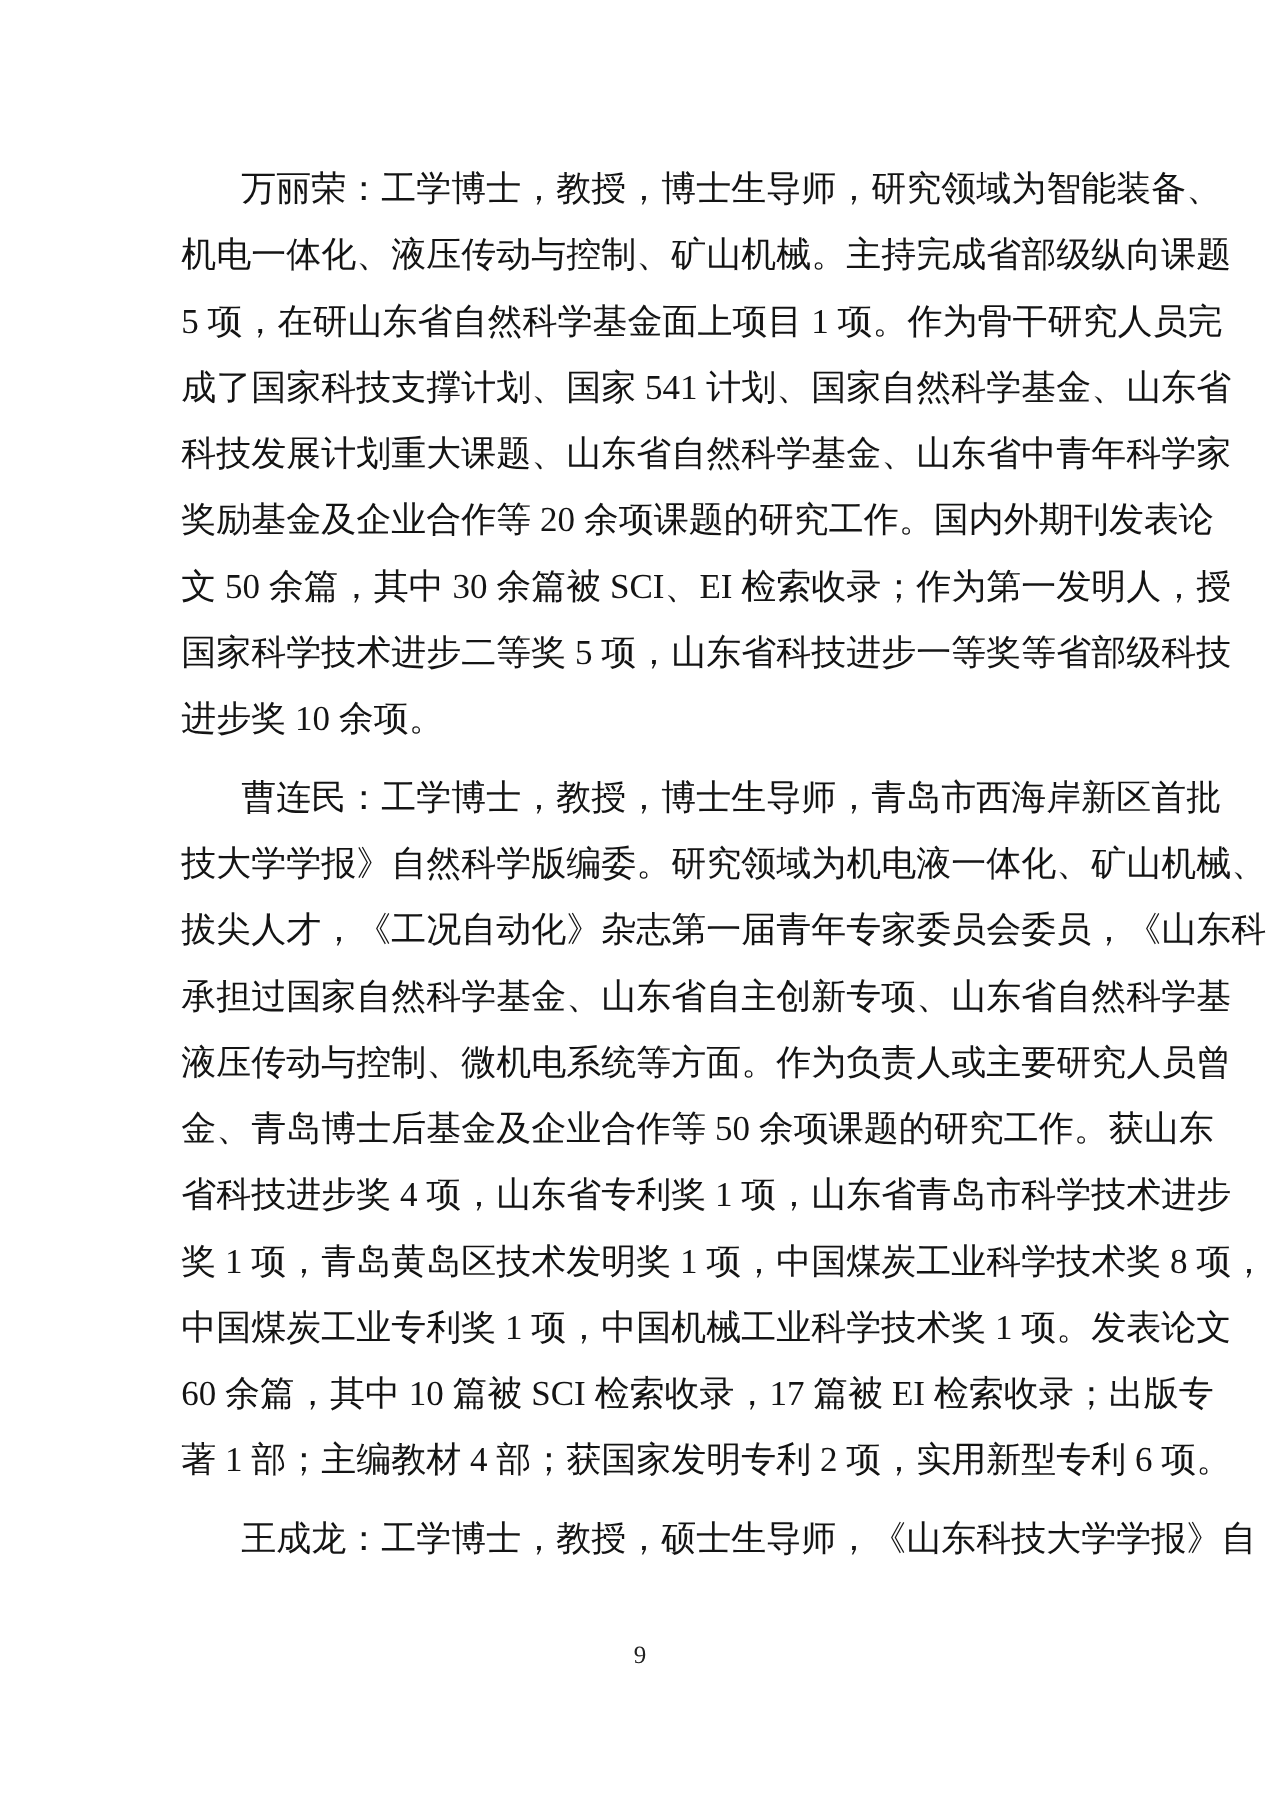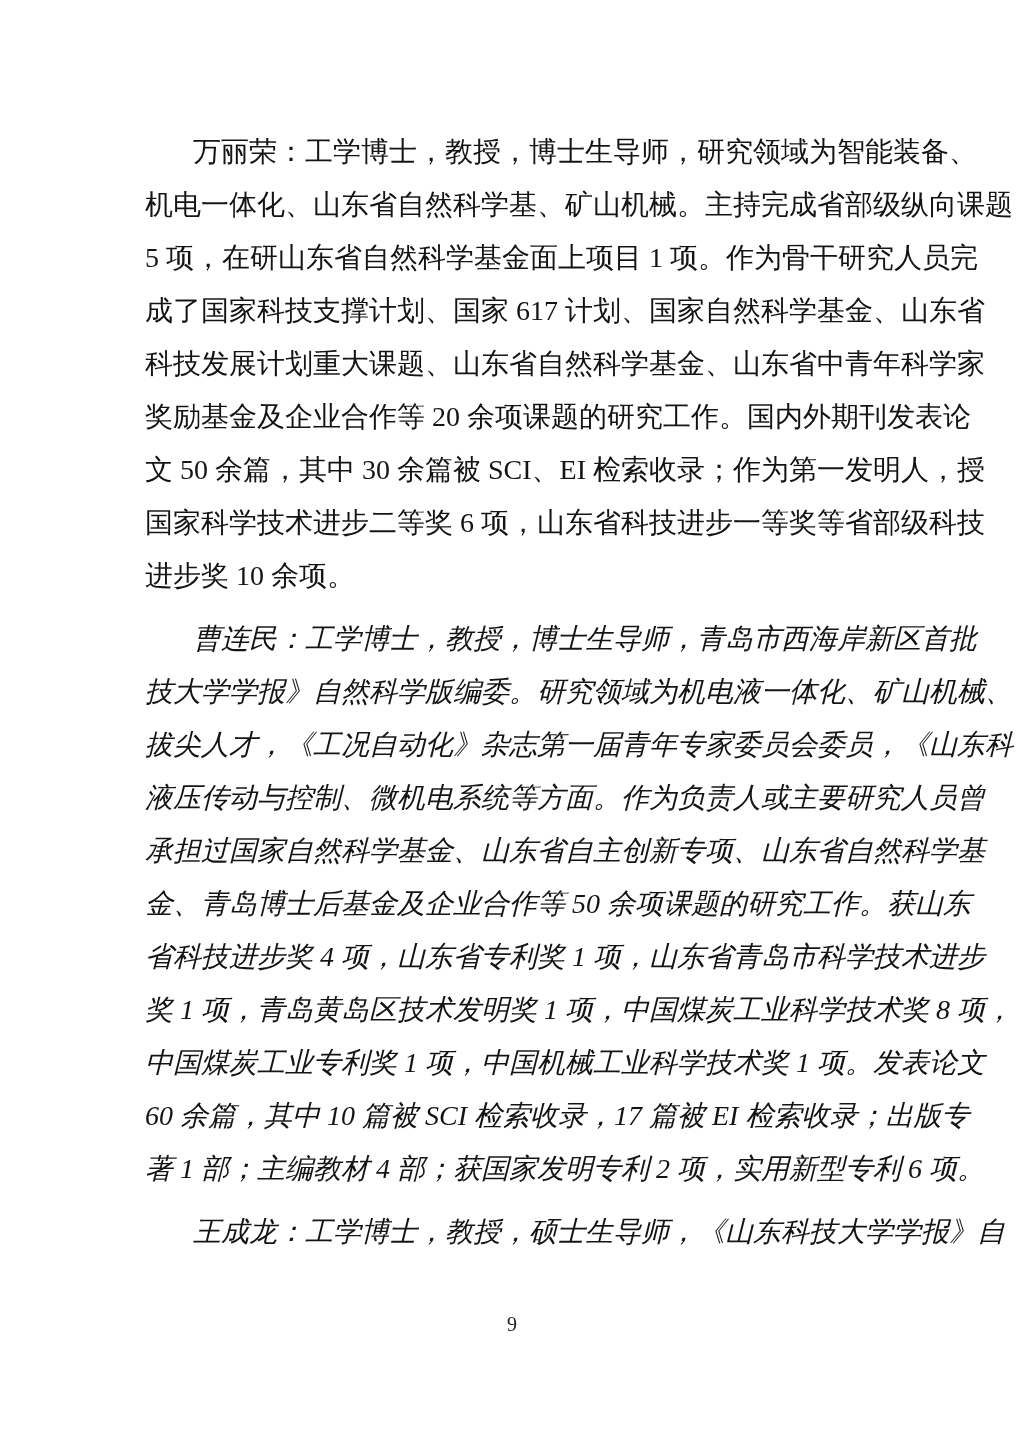--- a/index.html
+++ b/index.html
@@ -12,21 +12,21 @@
     overflow: hidden;
     font-family: "Liberation Serif", "DejaVu Serif", serif;
     color: #141414;
   }
   .text-block {
     position: absolute;
     left: 145px;
     top: 125px;
     width: 748px;
   }
-  .paragraph + .paragraph { margin-top: 10px; font-style: italic; }
+  .paragraph + .paragraph { margin-top: 10px; }
   .line {
     height: 53px;
     line-height: 53px;
     font-size: 28px;
     letter-spacing: 0;
     text-align: justify;
     text-align-last: justify;
     white-space: nowrap;
   }
   .line.first { text-indent: 48px; }
@@ -42,35 +42,35 @@
     color: #202020;
   }
 </style>
 </head>
 <body>
 
 <div class="page">
   <div class="text-block">
       <div class="paragraph">
         <div class="line first">万丽荣：工学博士，教授，博士生导师，研究领域为智能装备、</div>
-        <div class="line">机电一体化、山东省自然科学基、矿山机械。主持完成省部级纵向课题</div>
+        <div class="line">机电一体化、液压传动与控制、矿山机械。主持完成省部级纵向课题</div>
         <div class="line">5 项，在研山东省自然科学基金面上项目 1 项。作为骨干研究人员完</div>
-        <div class="line">成了国家科技支撑计划、国家 617 计划、国家自然科学基金、山东省</div>
+        <div class="line">成了国家科技支撑计划、国家 541 计划、国家自然科学基金、山东省</div>
         <div class="line">科技发展计划重大课题、山东省自然科学基金、山东省中青年科学家</div>
         <div class="line">奖励基金及企业合作等 20 余项课题的研究工作。国内外期刊发表论</div>
         <div class="line">文 50 余篇，其中 30 余篇被 SCI、EI 检索收录；作为第一发明人，授</div>
-        <div class="line">国家科学技术进步二等奖 6 项，山东省科技进步一等奖等省部级科技</div>
+        <div class="line">国家科学技术进步二等奖 5 项，山东省科技进步一等奖等省部级科技</div>
         <div class="line no-stretch">进步奖 10 余项。</div>
       </div>
       <div class="paragraph">
         <div class="line first">曹连民：工学博士，教授，博士生导师，青岛市西海岸新区首批</div>
         <div class="line">技大学学报》自然科学版编委。研究领域为机电液一体化、矿山机械、</div>
         <div class="line">拔尖人才，《工况自动化》杂志第一届青年专家委员会委员，《山东科</div>
+        <div class="line">承担过国家自然科学基金、山东省自主创新专项、山东省自然科学基</div>
         <div class="line">液压传动与控制、微机电系统等方面。作为负责人或主要研究人员曾</div>
-        <div class="line">承担过国家自然科学基金、山东省自主创新专项、山东省自然科学基</div>
         <div class="line">金、青岛博士后基金及企业合作等 50 余项课题的研究工作。获山东</div>
         <div class="line">省科技进步奖 4 项，山东省专利奖 1 项，山东省青岛市科学技术进步</div>
         <div class="line">奖 1 项，青岛黄岛区技术发明奖 1 项，中国煤炭工业科学技术奖 8 项，</div>
         <div class="line">中国煤炭工业专利奖 1 项，中国机械工业科学技术奖 1 项。发表论文</div>
         <div class="line">60 余篇，其中 10 篇被 SCI 检索收录，17 篇被 EI 检索收录；出版专</div>
         <div class="line">著 1 部；主编教材 4 部；获国家发明专利 2 项，实用新型专利 6 项。</div>
       </div>
       <div class="paragraph">
         <div class="line first">王成龙：工学博士，教授，硕士生导师，《山东科技大学学报》自</div>
       </div>

